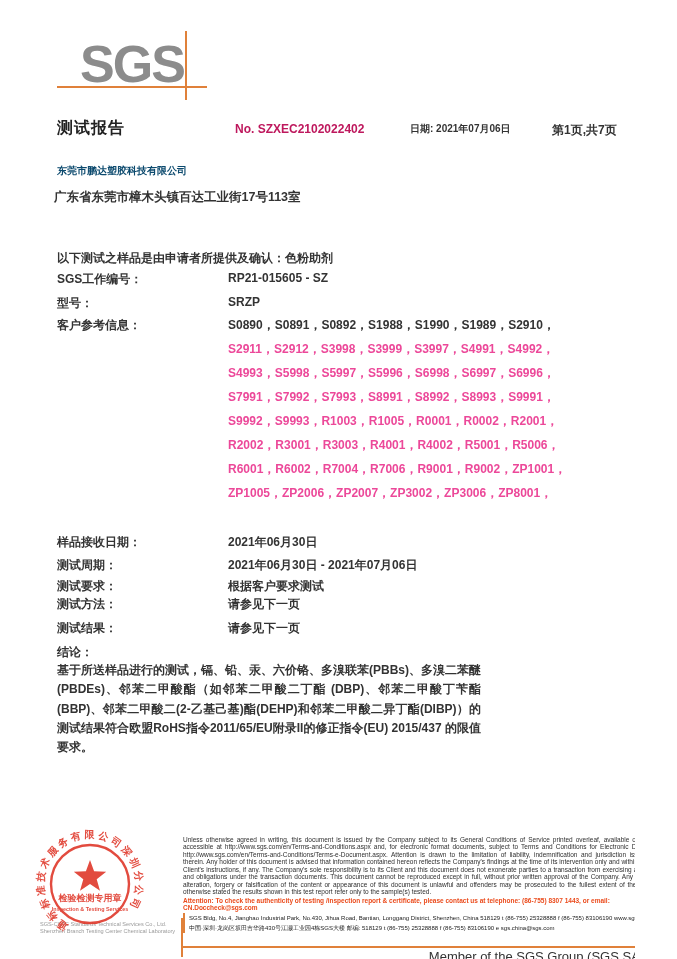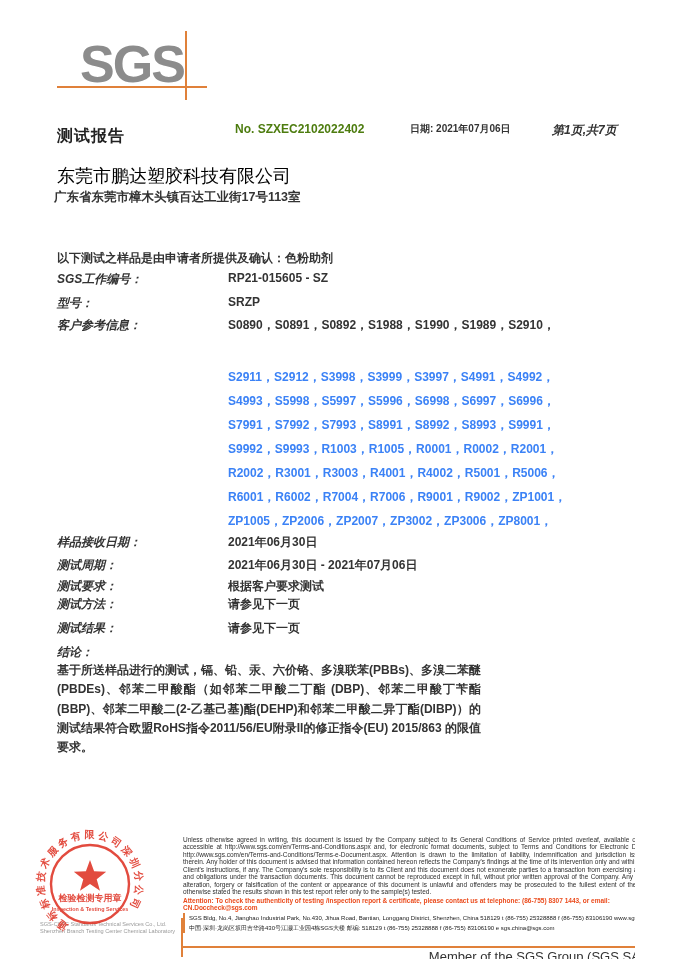--- a/index.html
+++ b/index.html
@@ -9,33 +9,33 @@
     color:#3a3a3a;overflow:hidden;
   }
   
   .logo-text{
     position:absolute;left:80px;top:40px;
     font-size:52px;line-height:48px;font-weight:700;
     color:#8c8c8c;letter-spacing:-2px;
   }
   .logo-vline{position:absolute;left:185px;top:31px;width:2px;height:69px;background:#e0813a;}
   .logo-hline{position:absolute;left:57px;top:86px;width:150px;height:2px;background:#e0813a;}
-  .report-title{position:absolute;left:57px;top:126px;font-size:16px;font-weight:700;color:#222;letter-spacing:1px;}
-  .report-no{position:absolute;left:235px;top:122px;font-size:12px;font-weight:700;color:#4d7c0f;}
+  .report-title{position:absolute;left:57px;top:118px;font-size:16px;font-weight:700;color:#222;letter-spacing:1px;}
+  .report-no{position:absolute;left:235px;top:122px;font-size:12px;font-weight:700;color:#be185d;}
   .report-date{position:absolute;left:410px;top:122px;font-size:10px;font-weight:700;color:#333;}
-  .report-page{position:absolute;left:552px;top:122px;font-size:12px;font-weight:700;color:#333;font-style:italic;}
+  .report-page{position:absolute;left:552px;top:122px;font-size:12px;font-weight:700;color:#333;}
   
-  .applicant-name{position:absolute;left:57px;top:164px;font-size:18px;font-weight:400;color:#000000;}
+  .applicant-name{position:absolute;left:57px;top:164px;font-size:10px;font-weight:700;color:#0c4a6e;}
   .applicant-address{position:absolute;left:54px;top:189px;font-size:12.5px;font-weight:700;color:#333;}
   .statement{position:absolute;left:57px;top:250px;font-size:12px;font-weight:700;color:#333;}
   
   .row{position:absolute;left:57px;right:18px;font-size:12px;color:#333;}
-  .row .lbl{display:inline-block;width:171px;vertical-align:top;font-weight:700;font-style:italic;}
+  .row .lbl{display:inline-block;width:171px;vertical-align:top;font-weight:700;}
   .row .val{display:inline-block;vertical-align:top;font-weight:700;}
-  .listline{position:absolute;left:228px;font-size:12px;font-weight:700;color:#3b82f6;margin-top:28px;}
+  .listline{position:absolute;left:228px;font-size:12px;font-weight:700;color:#ec4899;}
   .conclusion .val{width:424px;line-height:19.3px;text-align:justify;}
   
   .lab-lines{position:absolute;left:40px;top:921px;width:150px;font-size:5.6px;line-height:7px;color:#9a9a9a;}
   .footer-right{position:absolute;left:183px;top:836px;width:490px;}
   .disclaimer{font-size:6.5px;line-height:7.45px;text-align:justify;color:#2e2e2e;}
   .attention{margin-top:1px;font-size:6.5px;line-height:7.4px;font-weight:700;color:#eb4b1c;}
   .addr-block{margin-top:2px;border-left:2px solid #e0813a;padding-left:4px;}
   .addr-line{font-size:6px;line-height:10px;color:#222;white-space:nowrap;overflow:hidden;}
   .footer-hline{position:absolute;left:181px;top:946px;width:492px;height:2px;background:#e0813a;}
   .footer-vline{position:absolute;left:181px;top:918px;width:2px;height:39px;background:#e0813a;}
@@ -89,21 +89,21 @@
     <span class="lbl">测试方法：</span><span class="val">请参见下一页</span>
   </div>
   <div class="row" style="top:578px">
     <span class="lbl">测试要求：</span><span class="val">根据客户要求测试</span>
   </div>
   <div class="row" style="top:620px">
     <span class="lbl">测试结果：</span><span class="val">请参见下一页</span>
   </div>
 
   <div class="row conclusion" style="top:644px">
-    <span class="lbl">结论：</span><span class="val">基于所送样品进行的测试，镉、铅、汞、六价铬、多溴联苯(PBBs)、多溴二苯醚(PBDEs)、邻苯二甲酸酯（如邻苯二甲酸二丁酯 (DBP)、邻苯二甲酸丁苄酯(BBP)、邻苯二甲酸二(2-乙基己基)酯(DEHP)和邻苯二甲酸二异丁酯(DIBP)）的测试结果符合欧盟RoHS指令2011/56/EU附录II的修正指令(EU) 2015/863 的限值要求。</span>
+    <span class="lbl">结论：</span><span class="val">基于所送样品进行的测试，镉、铅、汞、六价铬、多溴联苯(PBBs)、多溴二苯醚(PBDEs)、邻苯二甲酸酯（如邻苯二甲酸二丁酯 (DBP)、邻苯二甲酸丁苄酯(BBP)、邻苯二甲酸二(2-乙基己基)酯(DEHP)和邻苯二甲酸二异丁酯(DIBP)）的测试结果符合欧盟RoHS指令2011/65/EU附录II的修正指令(EU) 2015/437 的限值要求。</span>
   </div>
 
   <div class="lab-lines">
     <div>SGS-CSTC Standards Technical Services Co., Ltd.</div>
     <div>Shenzhen Branch Testing Center Chemical Laboratory</div>
   </div>
 
   <svg class="stamp-svg" viewBox="0 0 124 124">
     <defs>
       <path id="stamp-arc" d="M 42.6 96.7 A 46 46 0 1 1 50.1 99.4" fill="none"></path>

